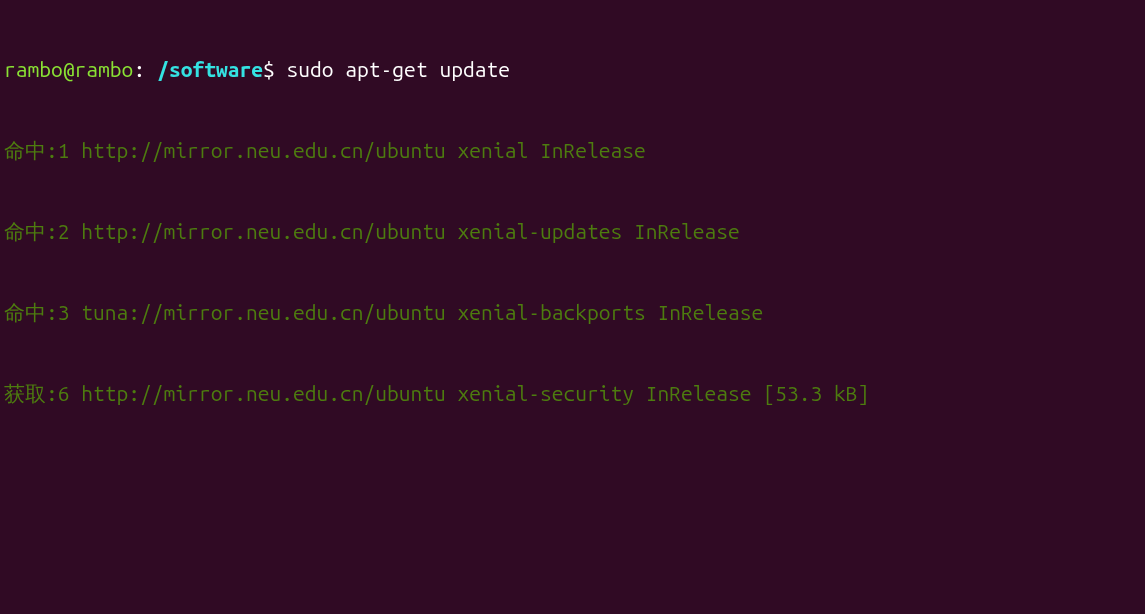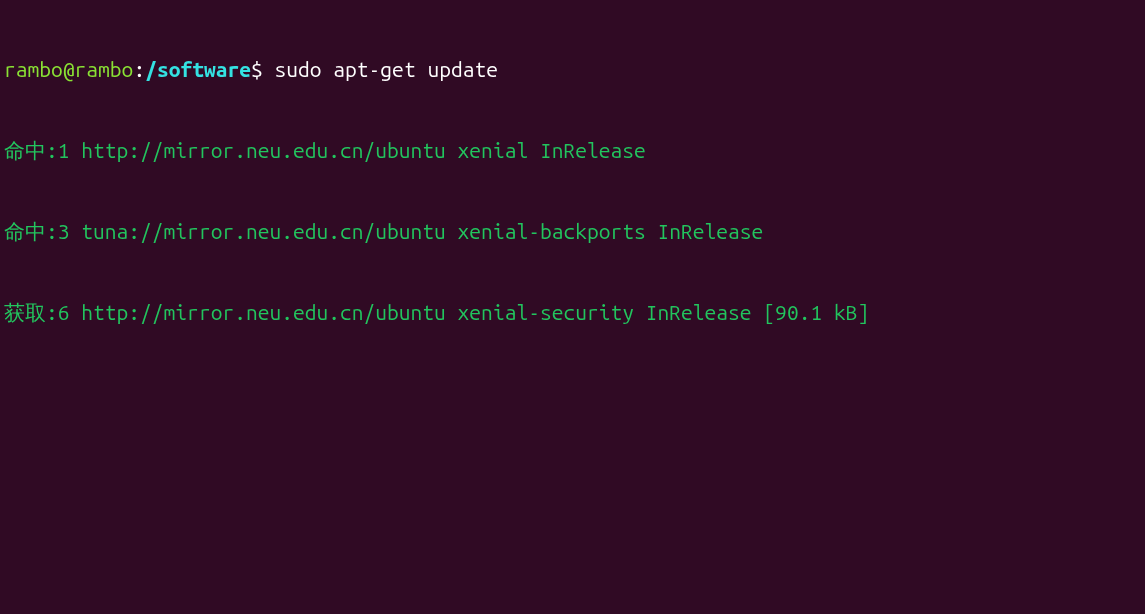--- a/index.html
+++ b/index.html
@@ -12,33 +12,34 @@
     line-height: 27px;
     width: 1145px;
     height: 614px;
     overflow: hidden;
   }
   .term {
     padding: 2px 4px;
     white-space: pre;
   }
   .user  { color: #8ae234; font-weight: normal; }
-  .path  { color: #34e2e2; font-weight: bold; }
+  .path  { color: #34e2e2; font-weight: bold; margin-left: 12px; }
   .dollar{ color: #ffffff; }
   .cmd   { color: #ffffff; }
-  .line  { color: #22c55e; }
+  .line  { color: #4d7c0f; }
 </style>
 </head>
 <body>
 
 <div class="term">
   <div><span class="user">rambo@rambo</span><span class="dollar">:</span><span class="path">/software</span><span class="dollar">$ </span><span class="cmd">sudo apt-get update</span></div>
   <div class="line">命中:1 http://mirror.neu.edu.cn/ubuntu xenial InRelease</div>
+  <div class="line">命中:2 http://mirror.neu.edu.cn/ubuntu xenial-updates InRelease</div>
   <div class="line">命中:3 tuna://mirror.neu.edu.cn/ubuntu xenial-backports InRelease</div>
-  <div class="line">获取:6 http://mirror.neu.edu.cn/ubuntu xenial-security InRelease [90.1 kB]</div>
+  <div class="line">获取:6 http://mirror.neu.edu.cn/ubuntu xenial-security InRelease [53.3 kB]</div>
   
   
   
   
   
   
   
   
   
   

